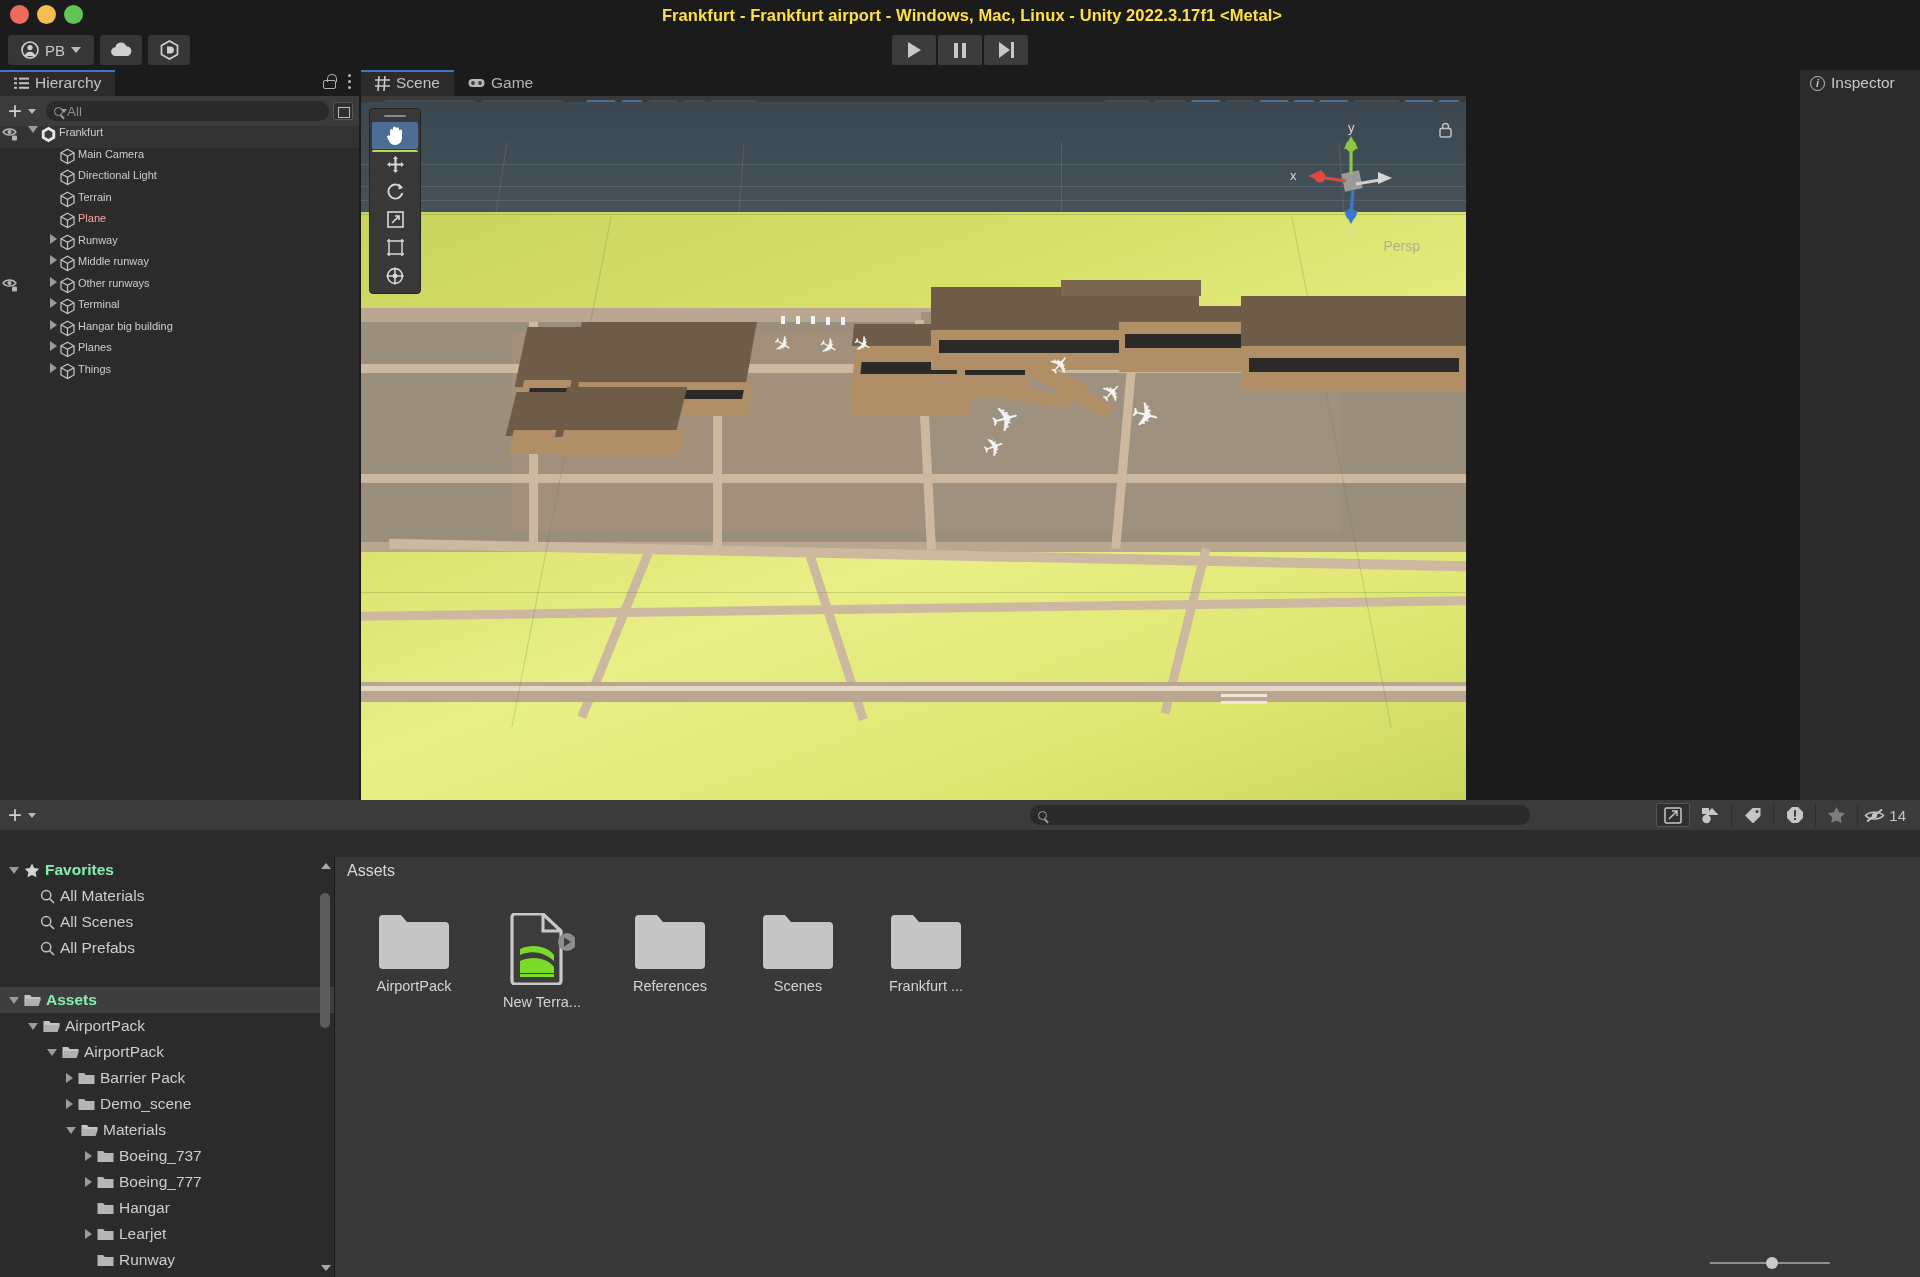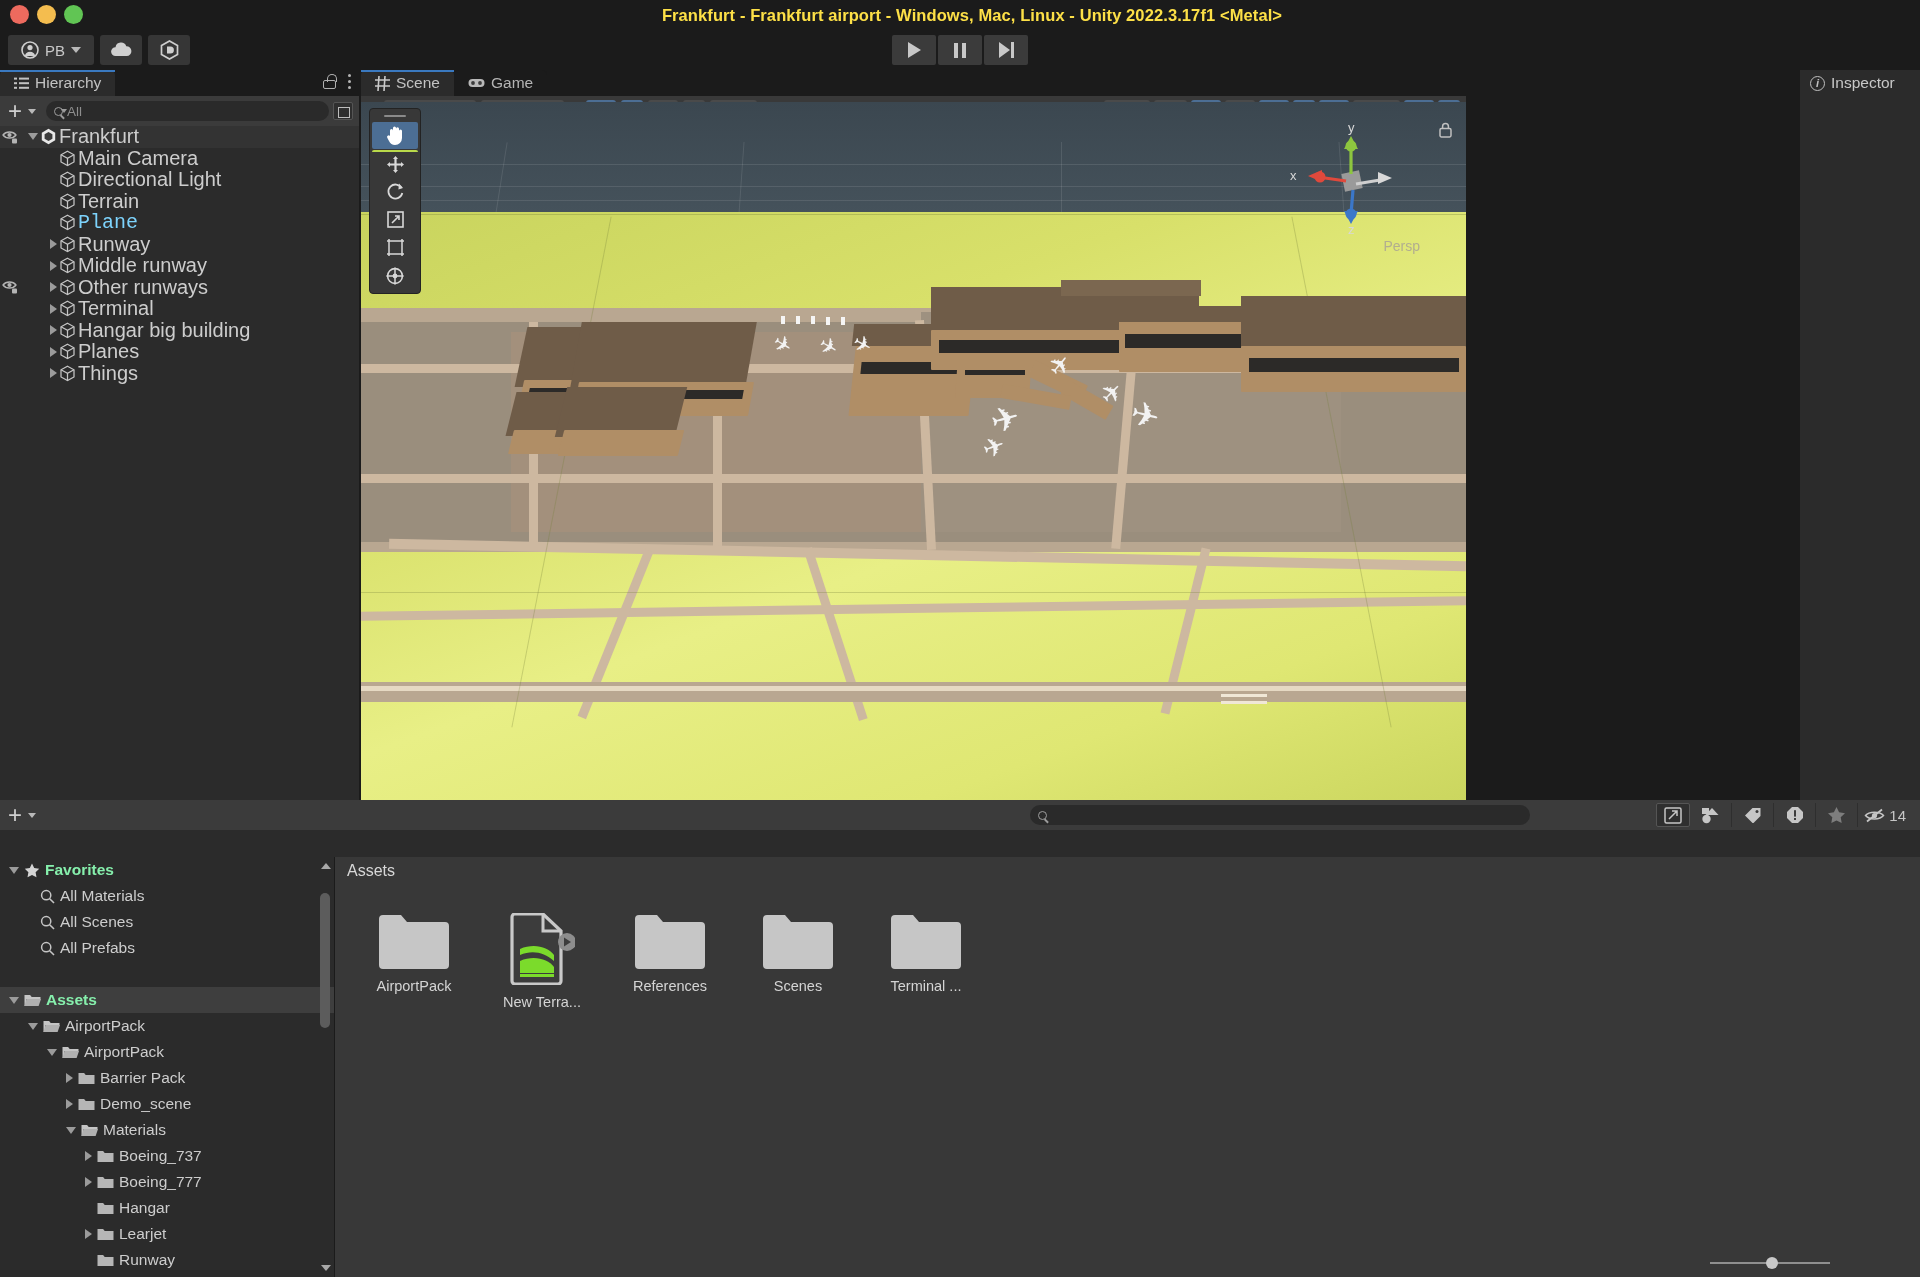--- a/index.html
+++ b/index.html
@@ -98,25 +98,25 @@
     width: 9px; height: 9px; border: 1.5px solid #9c9c9c; border-radius: 50%; position: relative; flex: none;
   }
   .mag::after { content:""; position: absolute; right: -3px; bottom: -3px; width: 5px; height: 1.5px; background: #9c9c9c; transform: rotate(45deg); }
   .search-ph { font-size: 13.5px; color: #8e8e8e; }
   .search-caret { width: 0; height: 0; border-left: 3px solid transparent; border-right: 3px solid transparent; border-top: 4px solid #9c9c9c; margin-left: -2px; }
   .panel-sq-btn { width: 20px; height: 18px; background: #2f2f2f; border: 1px solid #555; border-radius: 2px; position: relative; }
   .panel-sq-btn::after { content:""; position: absolute; left: 4px; top: 4px; width: 10px; height: 9px; border: 1.4px solid #bdbdbd; }
 
   .hier-list { position: relative; }
   .hrow {
-    height: 21.5px; display: flex; align-items: center; gap: 2px;
-    font-size: 20px; color: #cdcdcd; padding-left: 6px; position: relative;
+    height: 21.5px; display: flex; align-items: flex-start; gap: 2px;
+    font-size: 11px; color: #cdcdcd; padding-left: 6px; position: relative;
   }
   .hrow.root { background: #333333; font-weight: normal; }
-  .hrow.dim { color: #7dd3fc; font-family: Liberation Mono, monospace; }
+  .hrow.dim { color: #fca5a5; }
   .eye-badge { position: absolute; left: 2px; width: 18px; height: 16px; }
   .eye-badge svg { display: block; }
   .tri {
     width: 0; height: 0; border-top: 5px solid transparent; border-bottom: 5px solid transparent;
     border-left: 7px solid #9b9b9b; flex: none;
   }
   .tri.open { border-left: 5px solid transparent; border-right: 5px solid transparent; border-top: 7px solid #9b9b9b; border-bottom: none; }
   .tri.spacer { border: none; width: 7px; height: 10px; }
   .unity-logo { width: 17px; height: 17px; flex: none; }
   .cube-ic { width: 17px; height: 17px; flex: none; }
@@ -942,21 +942,21 @@
             <div class="asset-item">
               <svg class="big-folder" viewBox="0 0 72 56">
                 <path d="M1 6 a4 4 0 0 1 4 -4 h18 l6 7 h38 a4 4 0 0 1 4 4 v39 a4 4 0 0 1 -4 4 H5 a4 4 0 0 1 -4 -4z" fill="#c6c6c6"></path>
               </svg>
               <span class="asset-label">Scenes</span>
             </div>
             <div class="asset-item">
               <svg class="big-folder" viewBox="0 0 72 56">
                 <path d="M1 6 a4 4 0 0 1 4 -4 h18 l6 7 h38 a4 4 0 0 1 4 4 v39 a4 4 0 0 1 -4 4 H5 a4 4 0 0 1 -4 -4z" fill="#c6c6c6"></path>
               </svg>
-              <span class="asset-label">Terminal ...</span>
+              <span class="asset-label">Frankfurt ...</span>
             </div>
           </div>
         <div class="content-scrollbar"></div>
         <div class="proj-footer-sb">
           <div class="zoom-slider">
             <span class="zs-track"></span>
             <span class="zs-knob"></span>
           </div>
         </div>
       </div>

